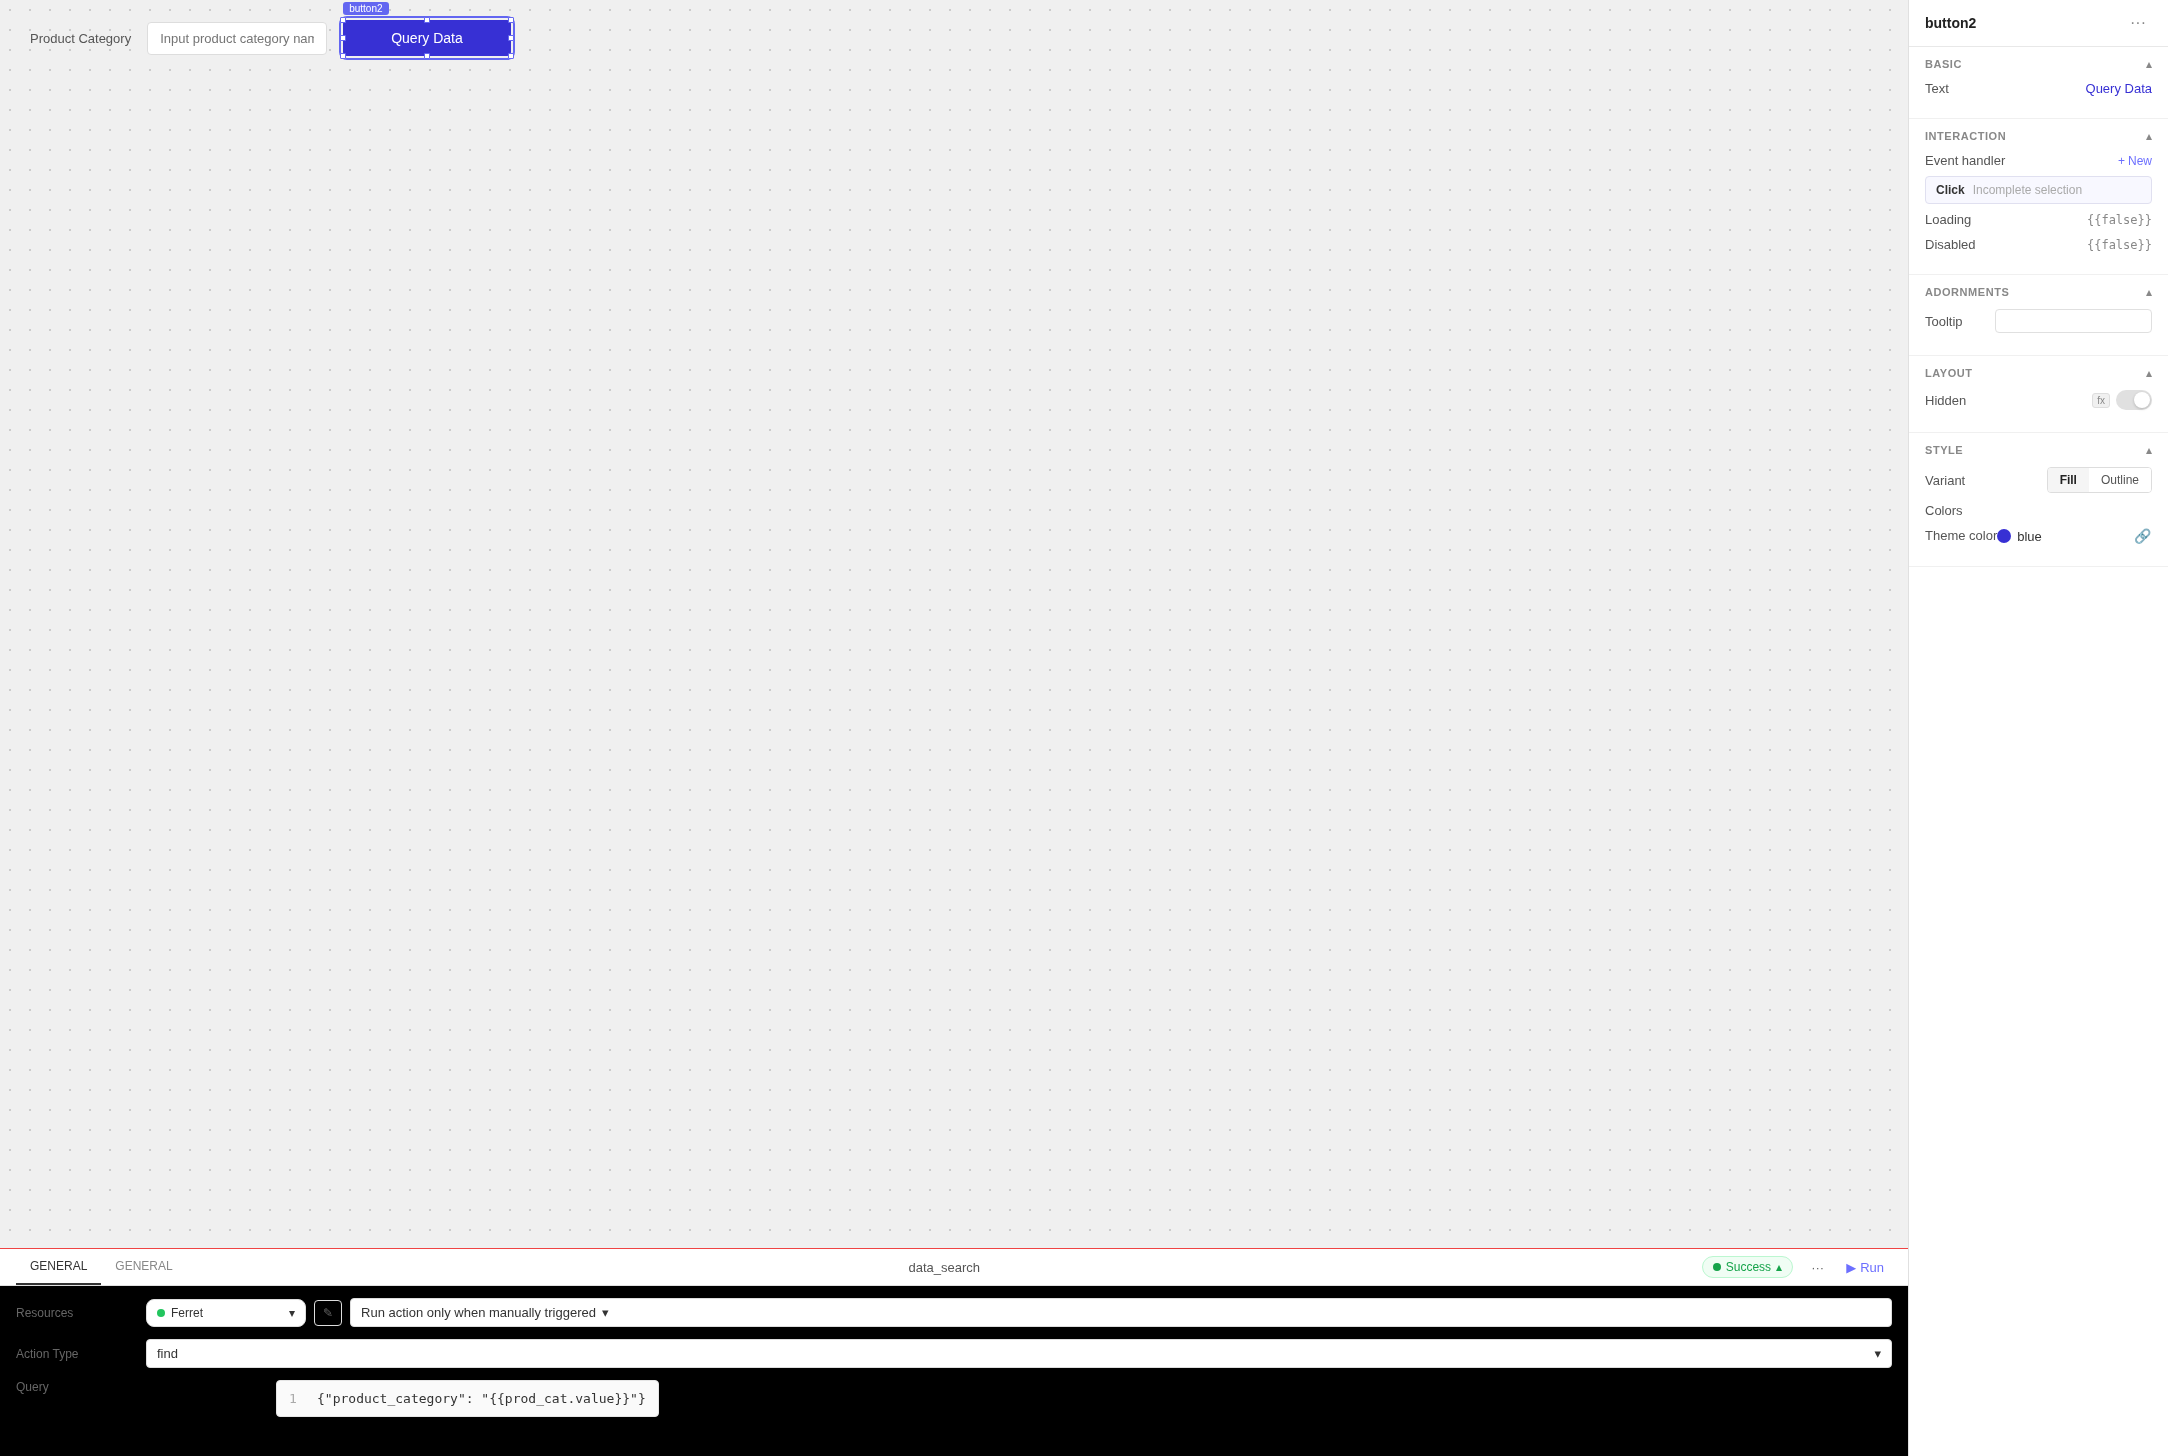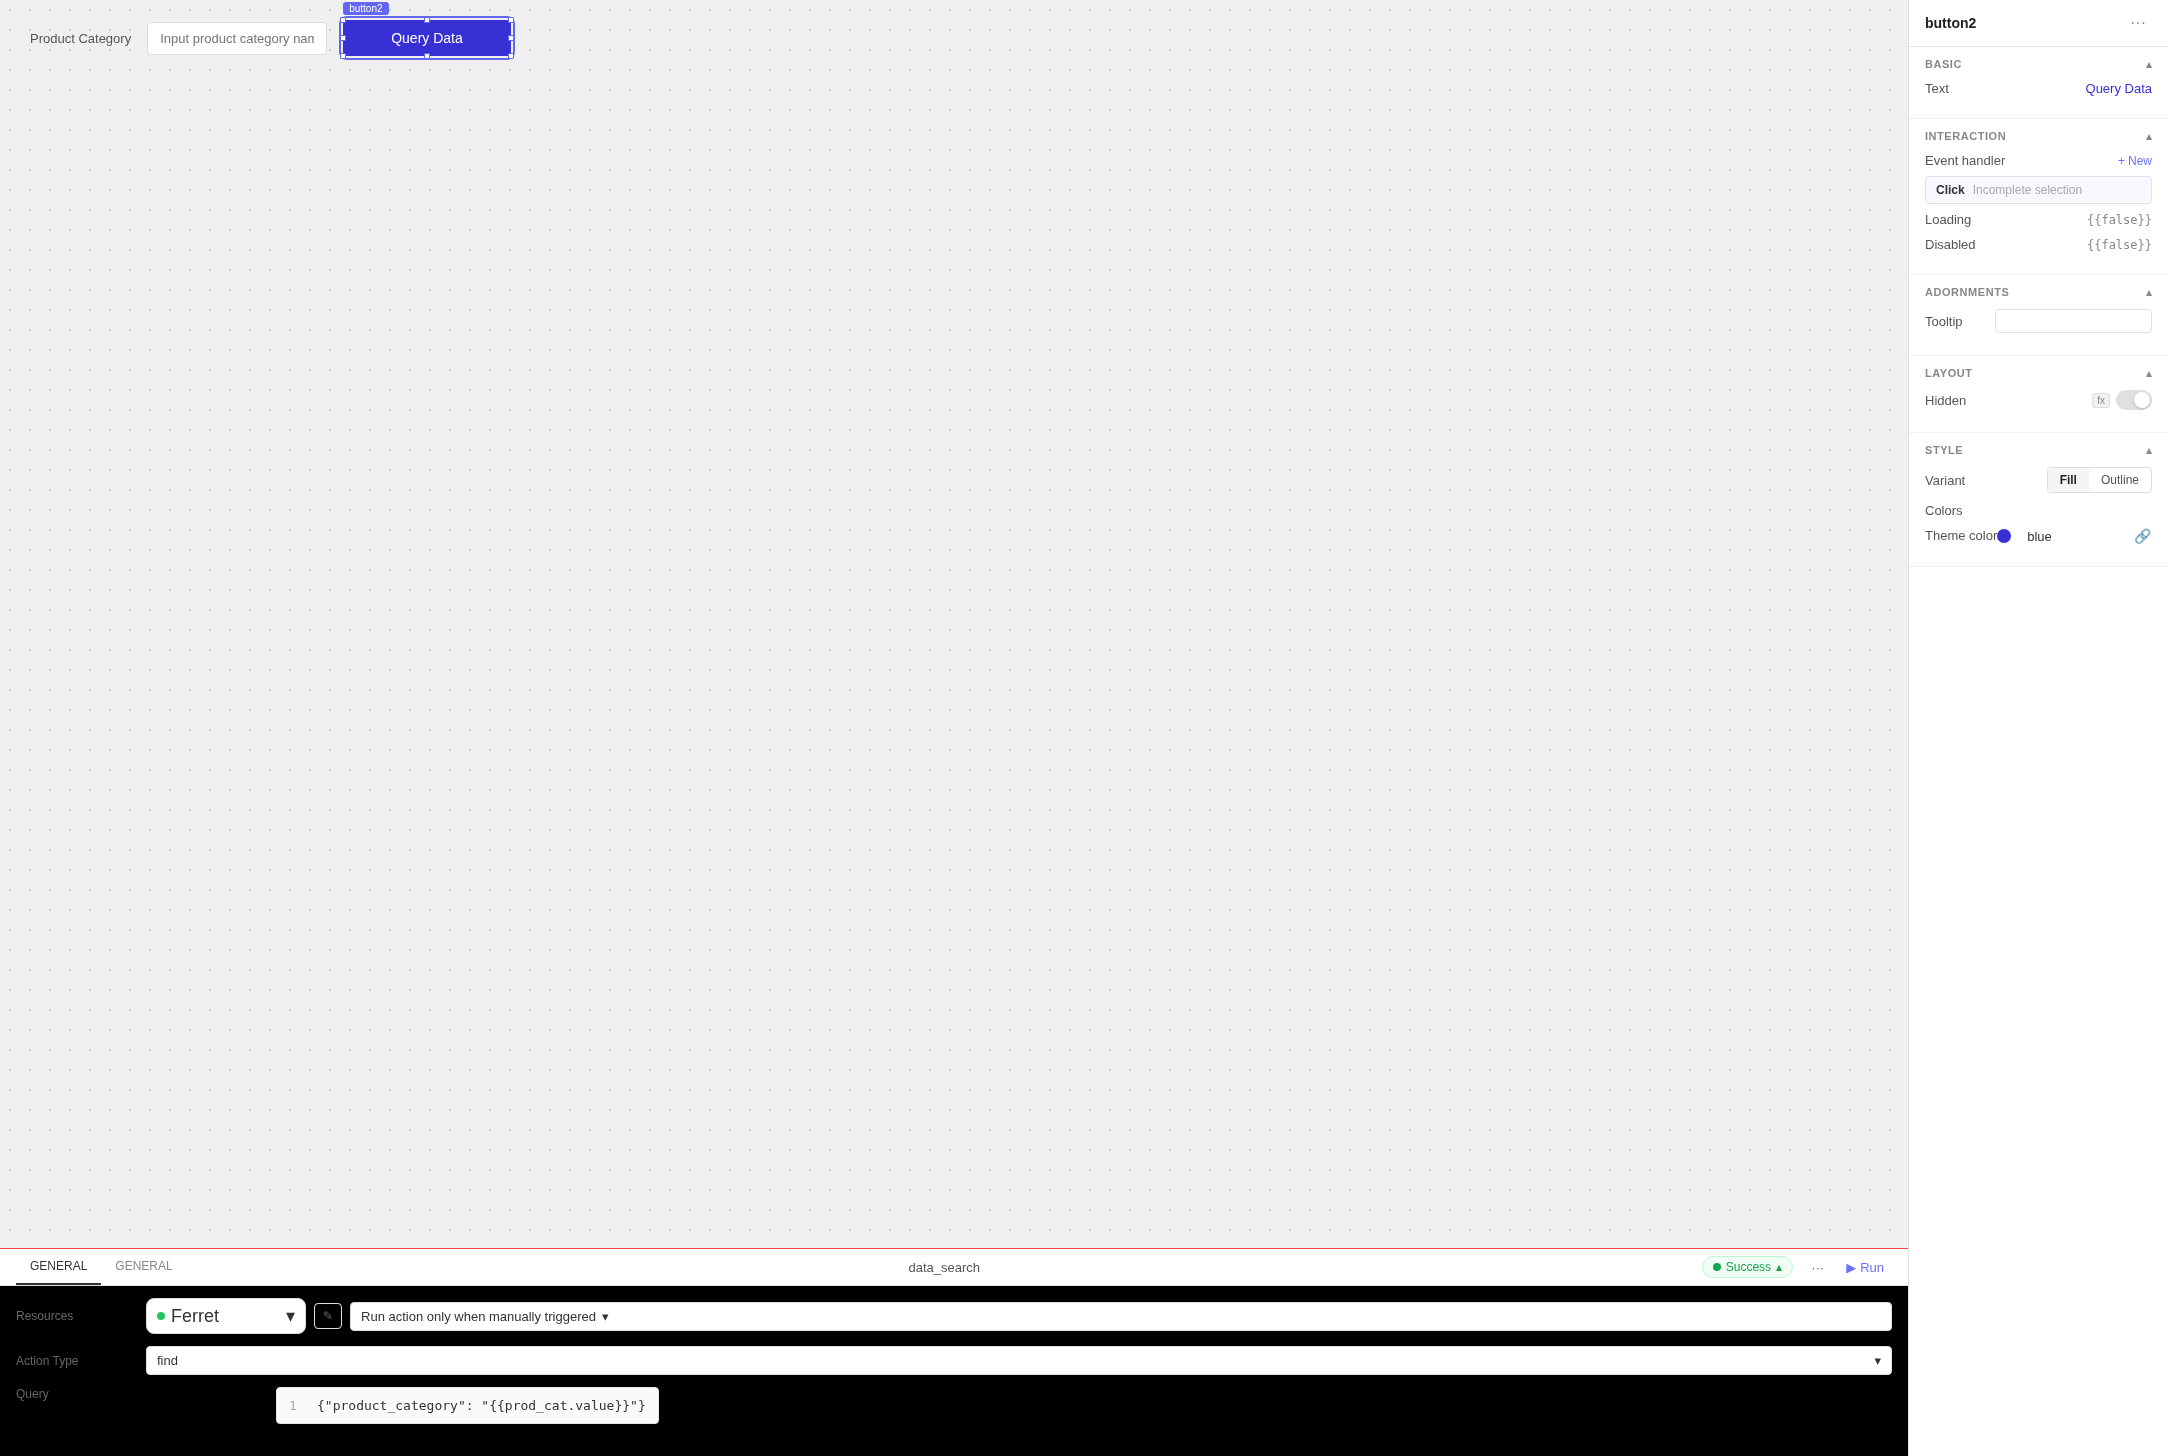--- a/index.html
+++ b/index.html
@@ -224,21 +224,21 @@
 
     .ferret-dropdown {
       display: flex;
       align-items: center;
       gap: 6px;
       background: white;
       border: 1px solid #ddd;
       border-radius: 8px;
       padding: 6px 10px;
       cursor: pointer;
-      font-size: 18px;
+      font-size: 12px;
       min-width: 160px;
     }
 
     .ferret-dot {
       width: 8px;
       height: 8px;
       background: #22c55e;
       border-radius: 50%;
     }
 
@@ -496,21 +496,21 @@
 
     .color-row {
       display: flex;
       align-items: flex-start;
       justify-content: space-between;
     }
 
     .color-value-container {
       display: flex;
       align-items: center;
-      gap: 16px;
+      gap: 6px;
       flex: 1;
     }
 
     .color-swatch {
       width: 14px;
       height: 14px;
       background: #3730d4;
       border-radius: 50%;
     }
 

